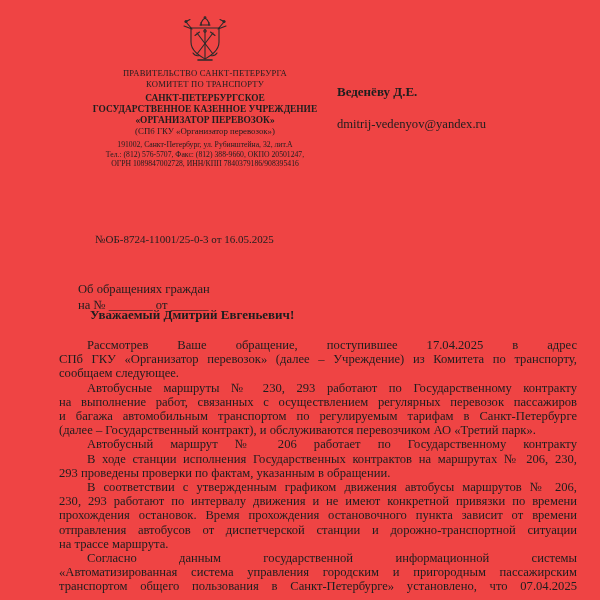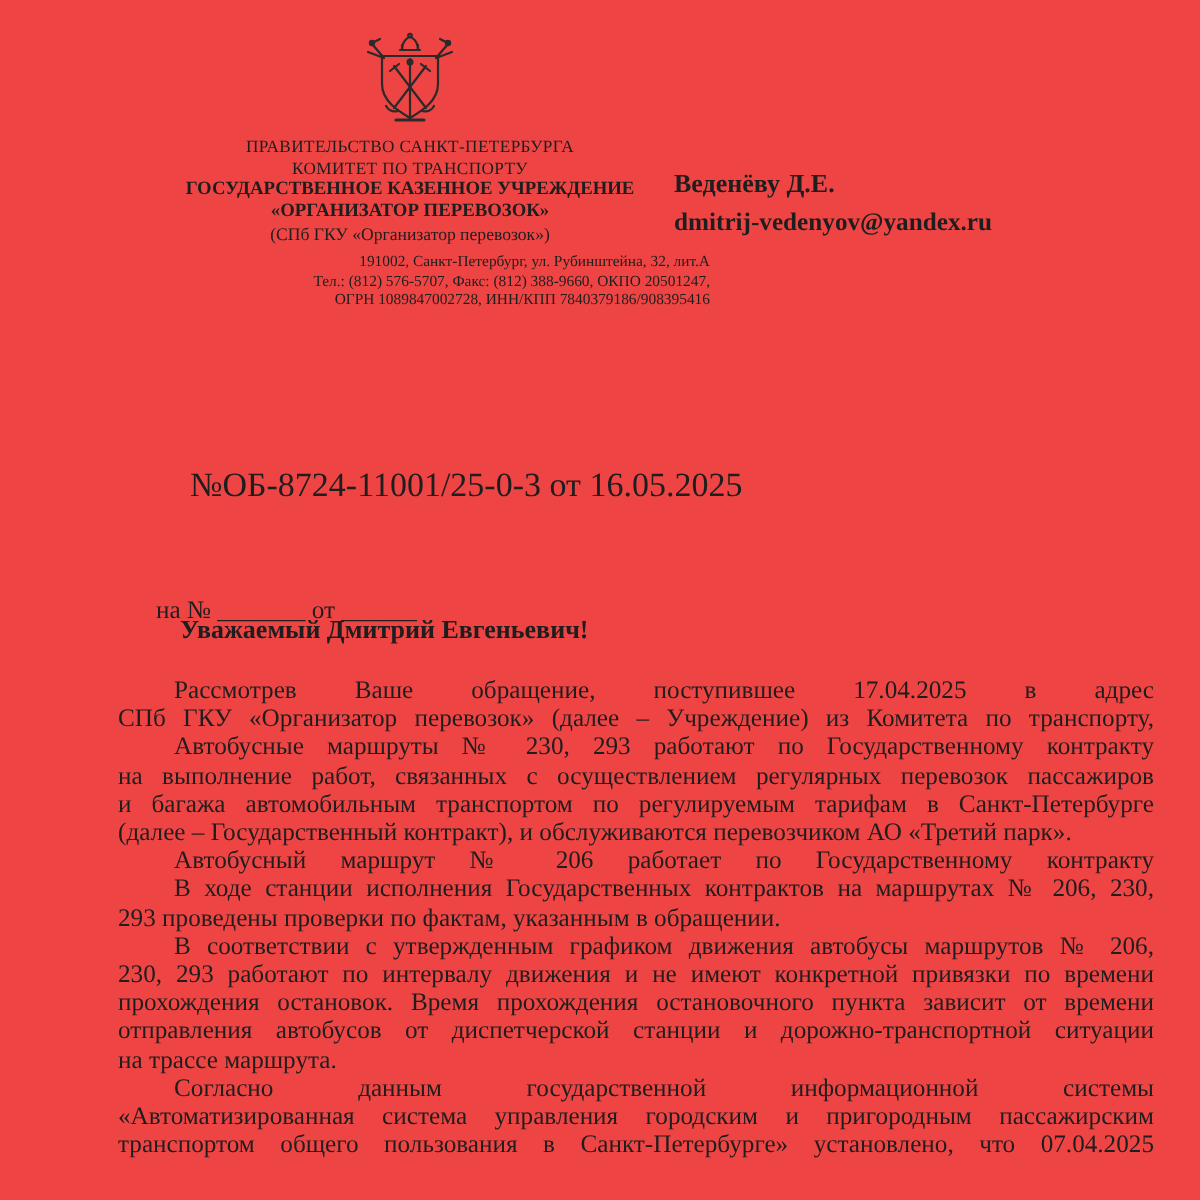--- a/index.html
+++ b/index.html
@@ -7,28 +7,28 @@
     position:relative;width:600px;height:600px;background:#ef4444;overflow:hidden;
     font-family:"Liberation Serif","DejaVu Serif",serif;color:#1e1e1e;
   }
   
   .letterhead{position:absolute;left:55px;top:16px;width:300px;text-align:center;}
   .emblem{display:block;margin:0 auto 6px auto;}
   .lh-caps{font-size:8.6px;line-height:11px;letter-spacing:.2px;}
   .lh-name{font-weight:bold;font-size:9.4px;line-height:11px;}
   .lh-name.gap{margin-top:3px;}
   .lh-short{font-size:8.8px;line-height:11px;}
-  .lh-small{font-size:7.7px;line-height:9.7px;text-align:right;}
+  .lh-small{font-size:7.7px;line-height:9.7px;}
   .lh-small.first{margin-top:3px;}
   
   .recipient{position:absolute;left:337px;top:84px;}
   .r-name{font-weight:bold;font-size:13px;}
-  .r-email{font-weight:bold;font-size:12.6px;margin-top:4px;}
+  .r-email{font-weight:normal;font-size:12.6px;margin-top:17px;}
   
-  .ref-number{position:absolute;left:95px;top:233px;font-size:17px;}
+  .ref-number{position:absolute;left:95px;top:233px;font-size:11px;}
   .ref-reply{position:absolute;left:78px;top:266px;font-size:12.6px;margin-top:32px;}
   .ref-subject{position:absolute;left:78px;top:282px;font-size:12.6px;}
   
   .salutation{position:absolute;left:90px;top:307px;width:500px;text-align:left;
     font-weight:bold;font-size:13px;}
   
   .body-text{position:absolute;left:59px;top:338px;width:518px;
     font-size:12.6px;line-height:14.2px;}
   .body-text p{margin:0;}
   .line{display:block;text-align:justify;text-align-last:justify;}
@@ -58,42 +58,45 @@
       <path d="M19 17 L35 38 M32.5 39.5 q4.5 1 6.5 -2.5 M17 19.5 l4.5 -3.5"></path>
       <path d="M35 17 L19 38 M21.5 39.5 q-4.5 1 -6.5 -2.5 M37 19.5 l-4.5 -3.5"></path>
 
       <path d="M27 13.5 v29"></path>
       <circle cx="27" cy="15" r="1.2"></circle>
 
       <path d="M20 44 h14" stroke-width="1.6"></path>
     </svg>
     <div class="lh-caps">ПРАВИТЕЛЬСТВО САНКТ-ПЕТЕРБУРГА</div>
     <div class="lh-caps">КОМИТЕТ ПО ТРАНСПОРТУ</div>
+    <div class="lh-name gap">САНКТ-ПЕТЕРБУРГСКОЕ</div>
     <div class="lh-name">ГОСУДАРСТВЕННОЕ КАЗЕННОЕ УЧРЕЖДЕНИЕ</div>
     <div class="lh-name">«ОРГАНИЗАТОР ПЕРЕВОЗОК»</div>
     <div class="lh-short">(СПб ГКУ «Организатор перевозок»)</div>
     <div class="lh-small first">191002, Санкт-Петербург, ул. Рубинштейна, 32, лит.А</div>
     <div class="lh-small">Тел.: (812) 576-5707, Факс: (812) 388-9660, ОКПО 20501247,</div>
     <div class="lh-small">ОГРН 1089847002728, ИНН/КПП 7840379186/908395416</div>
   </div>
 
   <div class="recipient">
     <div class="r-name">Веденёву Д.Е.</div>
     <div class="r-email">dmitrij-vedenyov@yandex.ru</div>
   </div>
 
   <div class="ref-number">№ОБ-8724-11001/25-0-3 от 16.05.2025</div>
   <div class="ref-reply">на № _______ от ______</div>
+  <div class="ref-subject">Об обращениях граждан</div>
 
   <div class="salutation">Уважаемый Дмитрий Евгеньевич!</div>
 
   <div class="body-text">
     <p>
       <span class="line ind">Рассмотрев Ваше обращение, поступившее 17.04.2025 в адрес</span>
       <span class="line">СПб ГКУ «Организатор перевозок» (далее – Учреждение) из Комитета по транспорту,</span>
+      <span class="line end">сообщаем следующее.</span>
     </p>
     <p>
       <span class="line ind">Автобусные маршруты № 230, 293 работают по Государственному контракту</span>
       <span class="line">на выполнение работ, связанных с осуществлением регулярных перевозок пассажиров</span>
       <span class="line">и багажа автомобильным транспортом по регулируемым тарифам в Санкт-Петербурге</span>
       <span class="line end">(далее – Государственный контракт), и обслуживаются перевозчиком АО «Третий парк».</span>
     </p>
     <p>
       <span class="line ind">Автобусный маршрут № 206 работает по Государственному контракту</span>
     </p>

